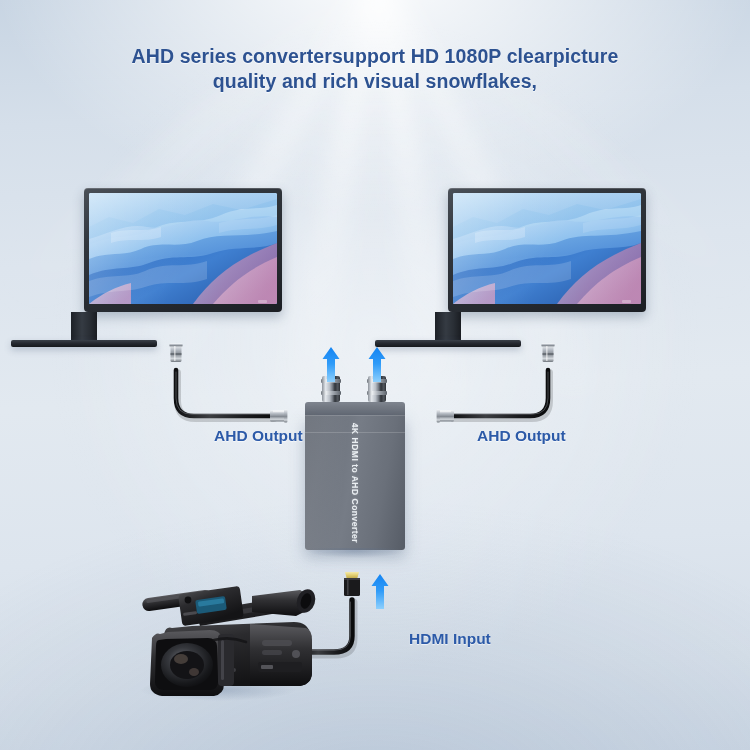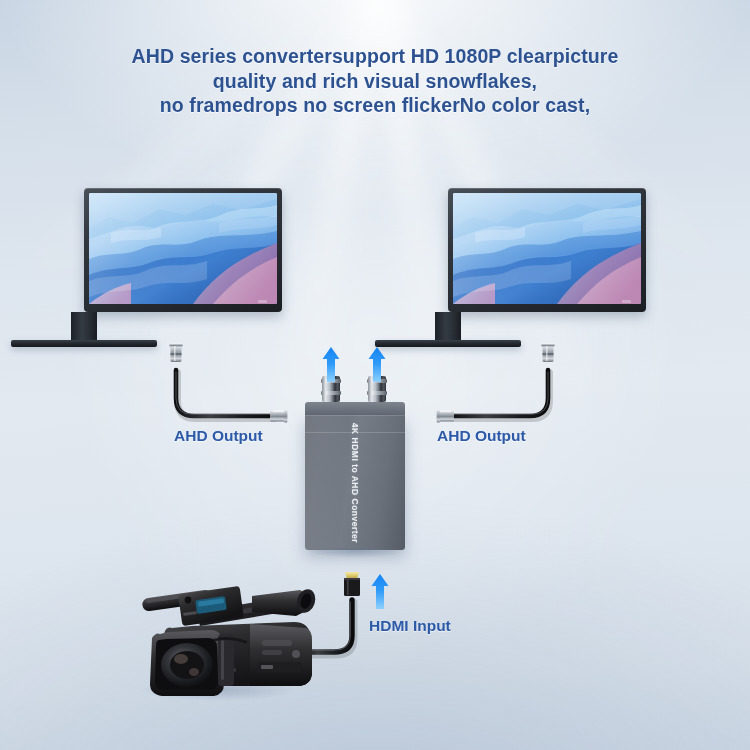--- a/index.html
+++ b/index.html
@@ -152,20 +152,21 @@
   }
 
   
   .flabel {
     position: absolute;
     font-size: 15.5px;
     font-weight: bold;
     color: #2c5aa8;
     white-space: nowrap;
     text-shadow: 0 1px 1px rgba(255,255,255,0.7);
+    margin-left: 40px;
   }
 
   
   .svg-layer { position: absolute; inset: 0; width: 750px; height: 750px; pointer-events: none; }
 </style>
 </head>
 <body>
 
 <div id="stage">
 
@@ -200,21 +201,20 @@
       <polygon points="390,108 400,108 726,420 744,386" fill="url(#rayG2)" opacity="0.7"></polygon>
       <polygon points="374,96 380,96 372,560 358,560" fill="url(#rayG)" opacity="0.55"></polygon>
     </g>
   </svg>
 
   <div class="bg-vignette"></div>
 
   <div class="headline">
     <span class="ln">AHD series convertersupport HD 1080P clearpicture</span>
     <span class="ln">quality and rich visual snowflakes,</span>
-    <span class="ln">no framedrops no screen flickerNo color cast,</span>
   </div>
 
   <svg width="0" height="0" style="position:absolute" aria-hidden="true">
     <defs>
       <linearGradient id="wpSky" x1="0" y1="0" x2="0.25" y2="1">
         <stop offset="0%" stop-color="#cfe6f8"></stop>
         <stop offset="40%" stop-color="#a9d2f2"></stop>
         <stop offset="100%" stop-color="#7fb7ea"></stop>
       </linearGradient>
       <linearGradient id="wpR1" x1="0" y1="0" x2="1" y2="1">
@@ -501,15 +501,15 @@
         <rect x="218" y="634" width="16" height="52" rx="4" fill="#2a2a2e"></rect>
         <rect x="221" y="640" width="3" height="40" rx="1.5" fill="#55555b" opacity="0.6"></rect>
       </g>
 
       <path d="M214,640 Q230,636 246,642" fill="none" stroke="#141416" stroke-width="2.6" stroke-linecap="round" opacity="0.85"></path>
     </g>
   </svg>
 
   <div class="flabel" style="left:174px; top:427px;">AHD Output</div>
   <div class="flabel" style="left:437px; top:427px;">AHD Output</div>
-  <div class="flabel" style="left:369px; top:617px;">HDMI Input</div>
+  <div class="flabel" style="left:369px; top:630px;">HDMI Input</div>
 
 </div>
 
 </body></html>

